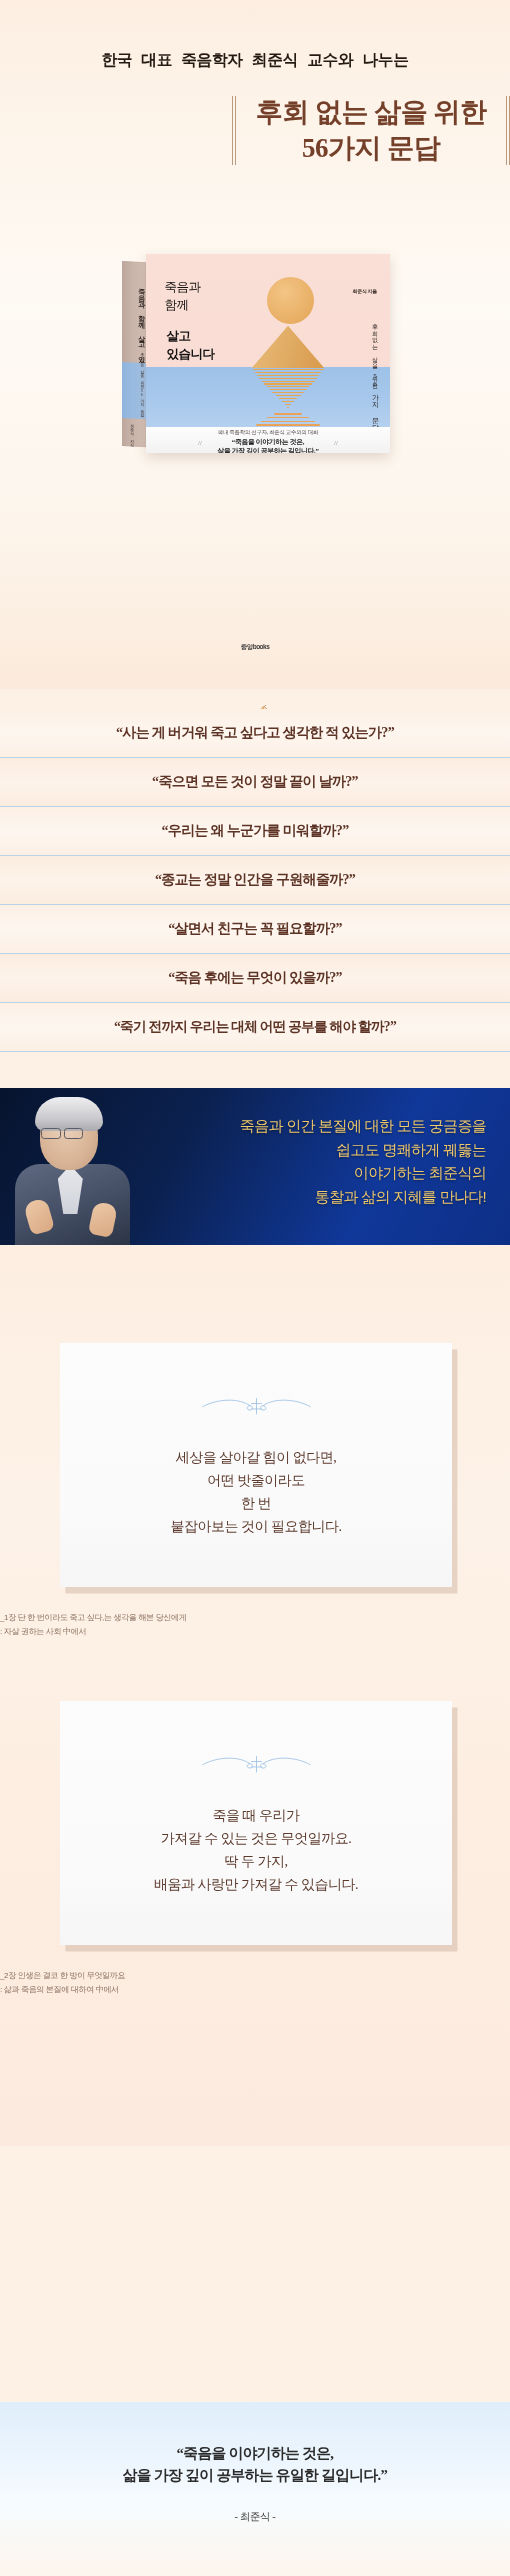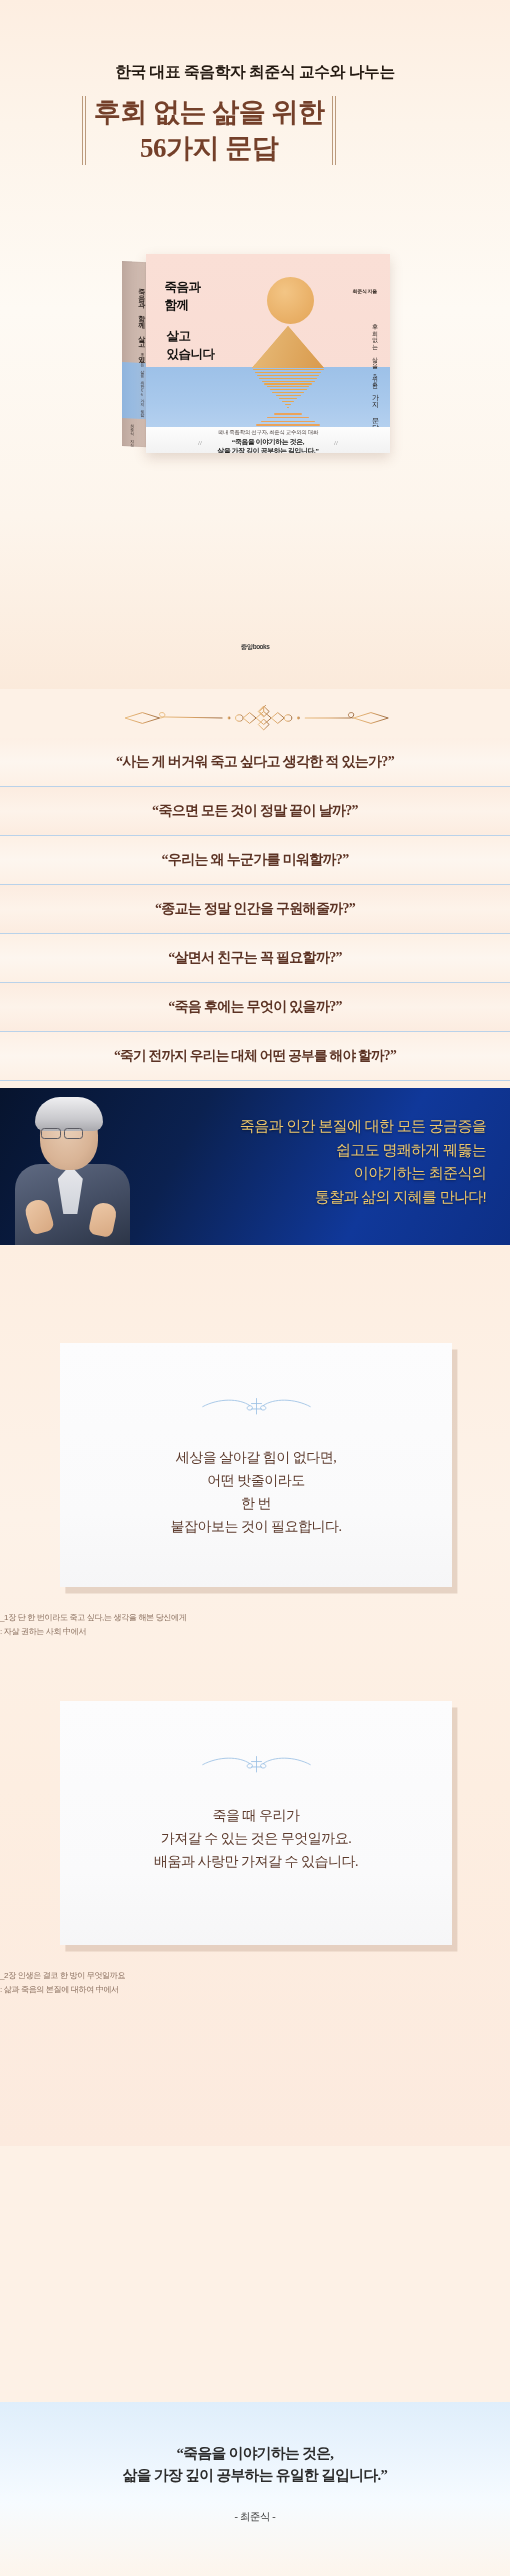--- a/index.html
+++ b/index.html
@@ -13,28 +13,28 @@
   }
   .page { position:relative; width:510px; height:2576px; }
 
   
   .hero {
     position:relative; width:510px; height:689px;
     background:linear-gradient(180deg,#fdeee1 0%,#fdf4ea 18%,#fefaf4 45%,#fdf5ec 75%,#fbeadb 100%);
     overflow:hidden;
   }
   .kicker {
-    position:absolute; top:62px; left:0; width:510px;
+    position:absolute; top:50px; left:0; width:510px;
     text-align:center; font-size:15.7px; font-weight:bold;
     letter-spacing:-0.3px; color:#241a12;
-    font-family:Liberation Serif, serif;
+    font-family:Liberation Mono, monospace;
   }
   .title-wrap {
-    position:absolute; top:95px; left:0; width:418px;
-    display:flex; justify-content:center; align-items:stretch; gap:8px;
+    position:absolute; top:95px; left:0; width:510px;
+    display:flex; justify-content:flex-end; align-items:stretch; gap:20px;
   }
   .title-rule {
     width:0; border-left:1.1px solid #b08b6a; border-right:1.1px solid #b08b6a;
     padding-left:1.6px; height:69px; align-self:center; opacity:.85;
   }
   .title-main {
     text-align:center; color:#74402a; font-weight:bold;
     font-size:27px; line-height:1.32; letter-spacing:-0.5px;
   }
   .title-main div { white-space:nowrap; }
@@ -96,21 +96,21 @@
     content:""; position:absolute; left:-36px; top:0; width:72px; height:42px;
     background:linear-gradient(110deg,#e8bd7c,#d99a4c);
     clip-path:polygon(50% 0,100% 100%,0 100%);
   }
   .refl { position:absolute; left:106px; top:115px; width:72px; }
   .refl i { display:block; height:1.1px; background:#e8a64e; margin:0 auto 1.8px; border-radius:1.1px; }
   .refl2 { position:absolute; left:106px; top:159px; width:72px; }
   .refl2 i { display:block; height:1.6px; background:#eda martin; }
   .cover-t1 {
     position:absolute; left:18.5px; top:25px;
-    font-size:12.5px; font-weight:bold; color:#151311; line-height:1.42;
+    font-size:12.5px; font-weight:normal; color:#151311; line-height:1.42;
     letter-spacing:-0.5px;
   }
   .cover-t2 {
     position:absolute; left:20.6px; top:74px;
     font-size:12.5px; font-weight:bold; color:#151311; line-height:1.42;
     letter-spacing:-0.5px;
   }
   .cover-author {
     position:absolute; right:13px; top:34px; font-size:4.9px; color:#30261f;
     letter-spacing:-0.2px; font-weight:bold;
@@ -142,21 +142,21 @@
     position:absolute; left:0; top:643px; width:510px; text-align:center;
     font-size:6.5px; font-weight:bold; color:#3a3a3a; letter-spacing:-0.5px;
     font-family:"Liberation Sans","DejaVu Sans",sans-serif;
   }
 
   
   .ornament { position:absolute; top:700px; left:0; width:510px; height:35px;
               display:flex; align-items:center; justify-content:center; }
 
   
-  .qlist { position:absolute; top:738px; left:0; width:510px; }
+  .qlist { position:absolute; top:709px; left:0; width:510px; }
   .qrow {
     position:relative; width:510px; height:49px;
     display:flex; align-items:center; justify-content:center;
     background:linear-gradient(180deg,#fcece0 0%,#fdf3ea 50%,#fcece0 100%);
     border-bottom:0.9px solid #b9d2ea;
   }
   .qrow:nth-child(odd){ background:linear-gradient(180deg,#fdf0e5 0%,#fdf6ef 50%,#fdf0e5 100%); }
   .qtext {
     font-size:14px; font-weight:bold; color:#5c3324; letter-spacing:-0.7px;
     white-space:nowrap;
@@ -434,20 +434,21 @@
           <path d="M210 18 C180 2 142 2 122 16"></path>
           <path d="M98 16 c-6 0 -8 8 0 8 c6 0 6 -8 0 -8"></path>
           <path d="M122 16 c6 0 8 8 0 8 c-6 0 -6 -8 0 -8"></path>
           <path d="M110 2 L110 32"></path>
           <path d="M100 12 L120 12 M100 22 L120 22"></path>
         </g>
       </svg>
       <div class="q-body">
         <div>죽을 때 우리가</div>
         <div>가져갈 수 있는 것은 무엇일까요.</div>
+        <div>딱 두 가지,</div>
         <div>배움과 사랑만 가져갈 수 있습니다.</div>
       </div>
     </div>
     <div class="qcap p2">
       <div>_2장 인생은 결코 한 방이 무엇일까요</div>
       <div>: 삶과 죽음의 본질에 대하여 中에서</div>
     </div>
   </section>
 
   <footer class="footer">

